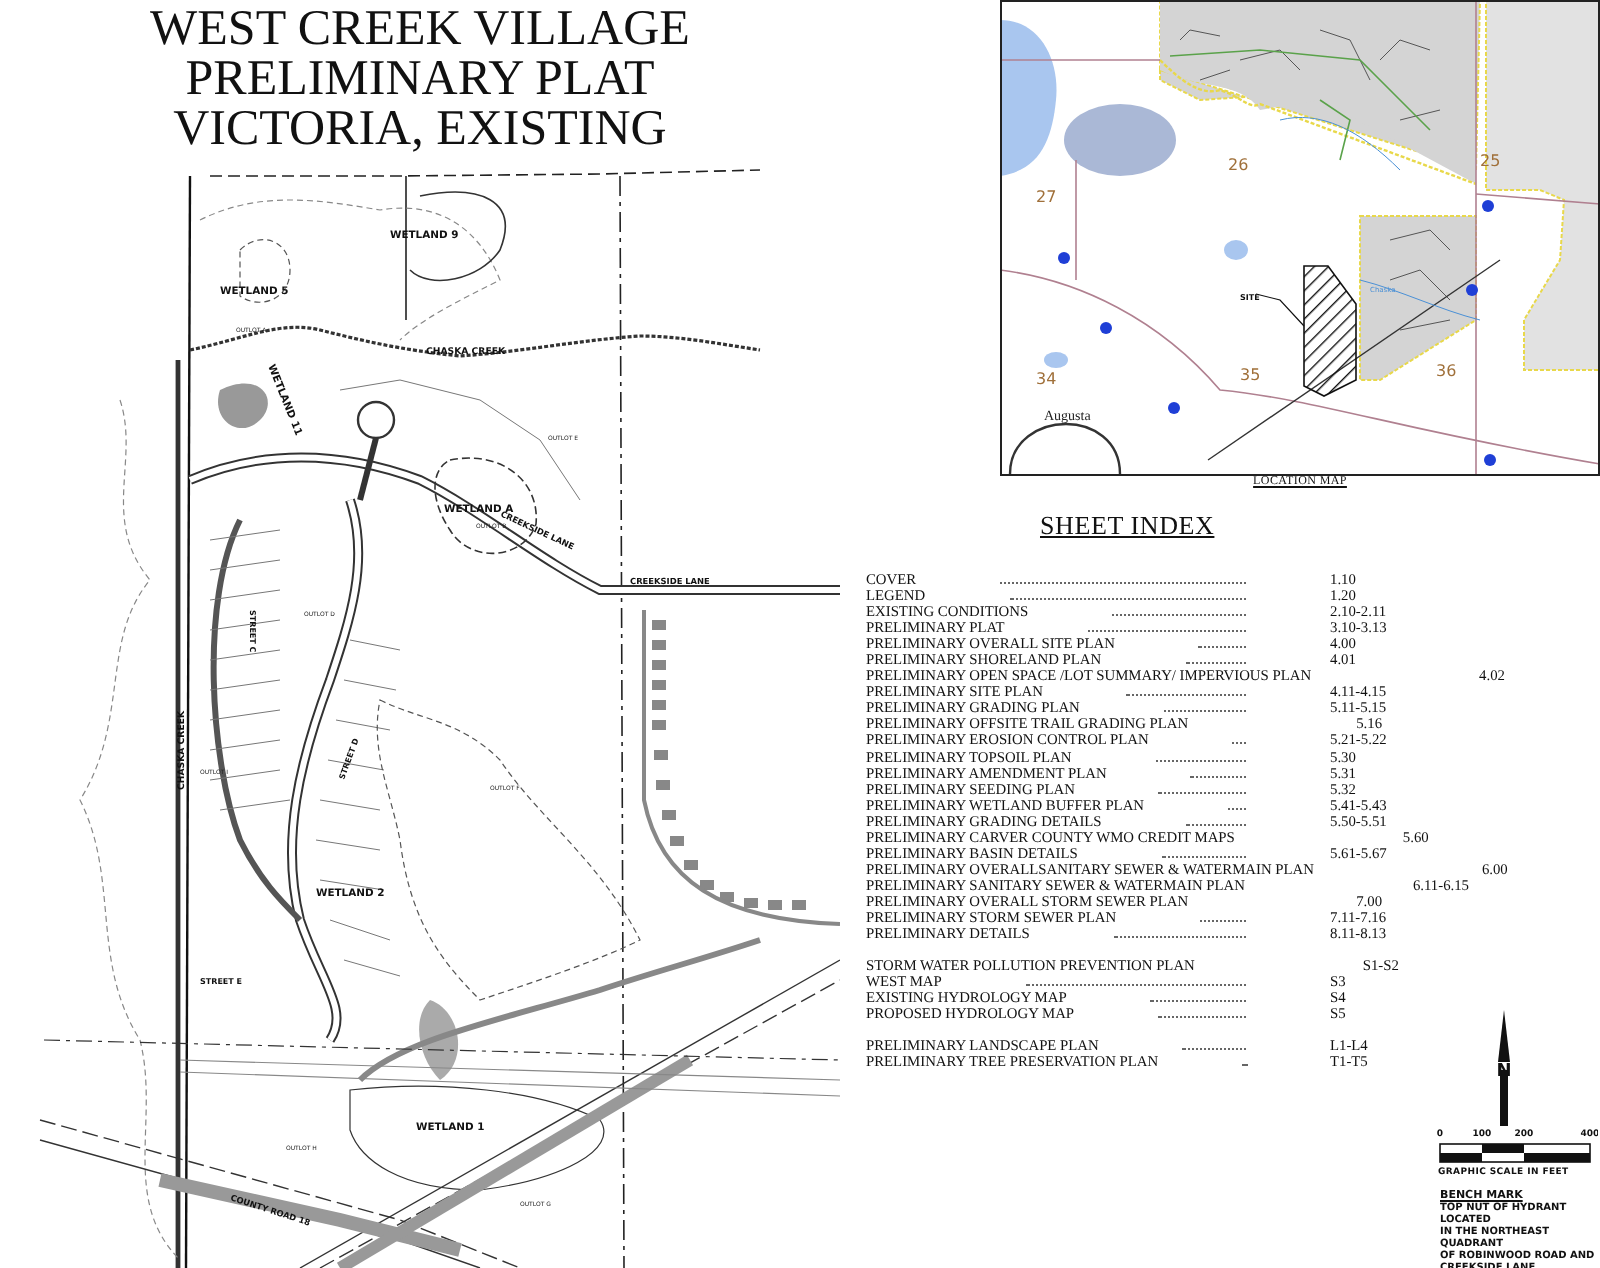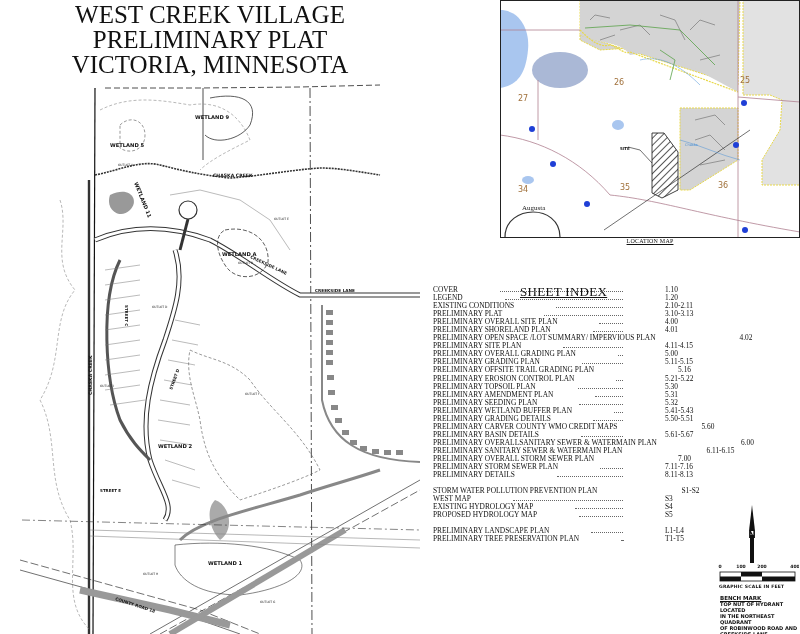--- a/index.html
+++ b/index.html
@@ -2,40 +2,40 @@
 <html><head>
 <meta charset="utf-8">
 <style>
   html,body{margin:0;padding:0;background:#fff;}
   body{width:800px;height:634px;position:relative;overflow:hidden;font-family:"Liberation Serif",serif;color:#111;}
   .title{position:absolute;left:40px;top:2px;width:340px;text-align:center;font-family:"Liberation Serif",serif;font-size:25px;line-height:25px;color:#111;}
   .title div{white-space:nowrap;text-align:center;}
   .plat{position:absolute;left:0;top:84px;width:420px;height:550px;}
   .locmap{position:absolute;left:500px;top:0;width:300px;height:238px;}
   .locmap-label{position:absolute;left:500px;top:238px;width:300px;text-align:center;font-size:6px;text-decoration:underline;letter-spacing:0.2px;}
-  .sheet-title{position:absolute;left:520px;top:284px;font-size:13px;text-decoration:underline;letter-spacing:0.3px;}
+  .sheet-title{position:absolute;left:520px;top:255px;font-size:13px;text-decoration:underline;letter-spacing:0.3px;}
   .index{position:absolute;left:433px;top:286px;width:290px;font-size:7.4px;line-height:8.05px;}
   .row{display:flex;align-items:baseline;white-space:nowrap;gap:40px;}
   .row .lbl{flex:0 0 auto;}
   .row .dots{flex:1 1 auto;border-bottom:1px dotted #666;margin:0 2px 2px 2px;height:1px;}
   .row .sht{flex:0 0 58px;text-align:left;}
   .gap{height:8px;}
   .north{position:absolute;left:745px;top:505px;width:14px;height:58px;}
   .scale{position:absolute;left:717px;top:562px;width:82px;height:30px;}
   .scale-caption{position:absolute;left:719px;top:584px;font-family:"DejaVu Sans",sans-serif;font-size:4.5px;font-weight:bold;letter-spacing:0.2px;}
   .bench{position:absolute;left:720px;top:595px;width:82px;font-family:"DejaVu Sans",sans-serif;font-size:5px;line-height:6px;font-weight:bold;}
   .bench .bh{text-decoration:underline;font-size:5.5px;}
 </style>
 </head>
 <body>
 
 <div class="title">
   <div>WEST CREEK VILLAGE</div>
   <div>PRELIMINARY PLAT</div>
-  <div>VICTORIA, MINNESOTA</div>
+  <div>VICTORIA, EXISTING</div>
 </div>
 
 <svg class="plat" viewBox="0 84 420 550" xmlns="http://www.w3.org/2000/svg" font-family="DejaVu Sans, sans-serif">
 
   <path d="M105 88 L200 88 L300 87 L380 85" stroke="#222" stroke-width="0.8" stroke-dasharray="6 3" fill="none"></path>
 
   <line x1="95" y1="88" x2="93" y2="634" stroke="#111" stroke-width="1.2"></line>
   <line x1="89" y1="180" x2="89" y2="634" stroke="#333" stroke-width="2.4"></line>
 
   <line x1="203" y1="88" x2="203" y2="160" stroke="#222" stroke-width="0.8"></line>
@@ -241,25 +241,20 @@
       <span class="lbl">PRELIMINARY OPEN SPACE /LOT SUMMARY/ IMPERVIOUS PLAN</span>
       <span class="dots"></span>
       <span class="sht">4.02</span>
     </div>
     <div class="row">
       <span class="lbl">PRELIMINARY SITE PLAN</span>
       <span class="dots"></span>
       <span class="sht">4.11-4.15</span>
     </div>
     <div class="row">
-      <span class="lbl">PRELIMINARY OVERALL GRADING PLAN</span>
-      <span class="dots"></span>
-      <span class="sht">5.00</span>
-    </div>
-    <div class="row">
       <span class="lbl">PRELIMINARY GRADING PLAN</span>
       <span class="dots"></span>
       <span class="sht">5.11-5.15</span>
     </div>
     <div class="row">
       <span class="lbl">PRELIMINARY OFFSITE TRAIL GRADING PLAN</span>
       <span class="dots"></span>
       <span class="sht">5.16</span>
     </div>
     <div class="row">

